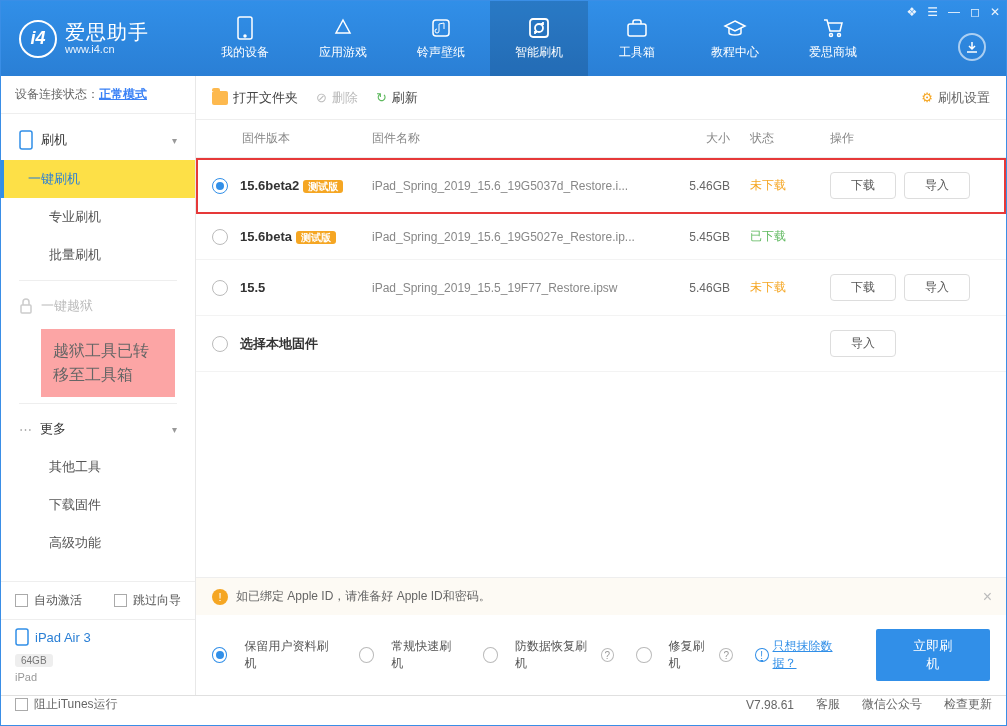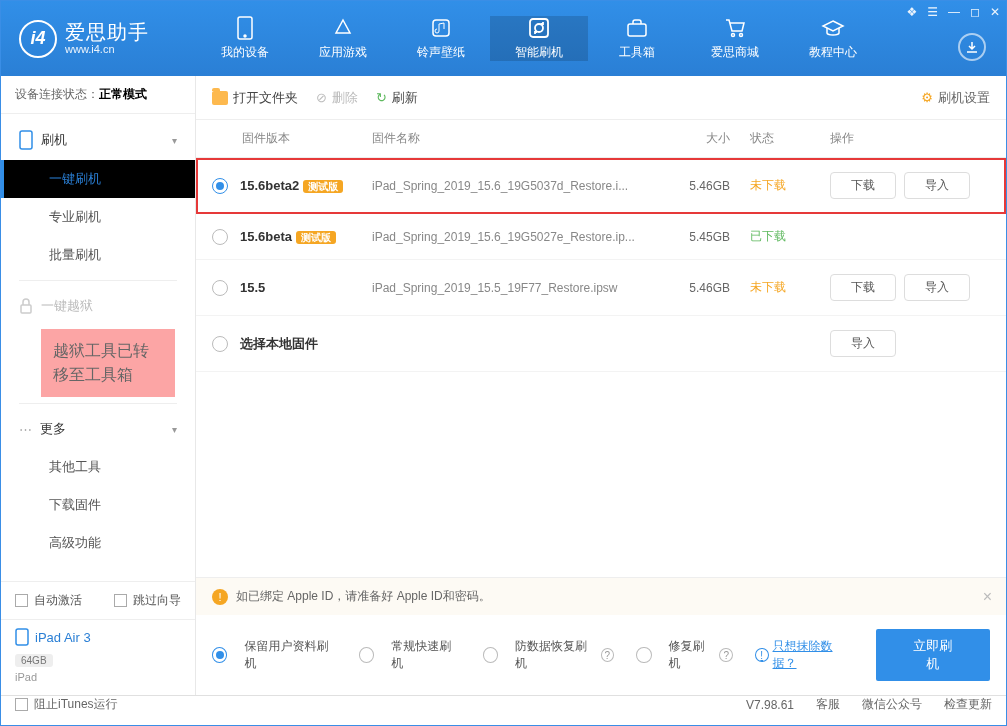--- a/index.html
+++ b/index.html
@@ -4,37 +4,37 @@
 <style>
 * { margin: 0; padding: 0; box-sizing: border-box; font-family: "Microsoft YaHei", Arial, sans-serif; }
 body { width: 1007px; height: 726px; background: #fff; overflow: hidden; border: 1px solid #3a8ee6; }
 
 .header { height: 75px; background: linear-gradient(#318fe8, #2a7fd5); display: flex; align-items: center; color: #fff; position: relative; }
 .logo-area { width: 195px; display: flex; align-items: center; padding-left: 18px; gap: 8px; }
 .logo-circle { width: 38px; height: 38px; border: 2px solid #fff; border-radius: 50%; display: flex; align-items: center; justify-content: center; font-size: 18px; font-weight: bold; font-style: italic; }
 .logo-text { display: flex; flex-direction: column; line-height: 1.1; }
 .logo-title { font-size: 20px; font-weight: 500; letter-spacing: 1px; }
 .logo-sub { font-size: 11px; opacity: .9; }
-.nav-tabs { display: flex; height: 100%; align-items: center; }
+.nav-tabs { display: flex; height: 100%; }
 .nav-tab { width: 98px; display: flex; flex-direction: column; align-items: center; justify-content: center; gap: 4px; cursor: pointer; font-size: 12px; }
 .nav-tab.active { background: rgba(0,0,0,.15); }
 .nav-tab-icon { width: 24px; height: 24px; display: flex; align-items: center; justify-content: center; }
 .window-ctrls { position: absolute; right: 6px; top: 4px; display: flex; gap: 10px; font-size: 12px; }
 .window-ctrls span { cursor: pointer; opacity: .9; }
 .dl-circle { position: absolute; right: 20px; top: 32px; width: 28px; height: 28px; border: 2px solid rgba(255,255,255,.6); border-radius: 50%; display: flex; align-items: center; justify-content: center; cursor: pointer; }
 
 .body-area { display: flex; height: calc(100% - 75px - 30px); }
 .sidebar { width: 195px; border-right: 1px solid #e8e8e8; display: flex; flex-direction: column; }
 .conn-status { padding: 10px 14px; font-size: 12px; color: #666; border-bottom: 1px solid #eee; }
-.conn-status b { color: #000000; }
+.conn-status b { color: #3b82f6; text-decoration: underline; }
 .side-section { padding: 6px 0; }
 .side-parent { display: flex; align-items: center; gap: 8px; padding: 10px 18px; font-size: 13px; color: #333; cursor: pointer; }
 .side-parent .chev { margin-left: auto; color: #999; font-size: 10px; }
 .side-child { padding: 10px 18px 10px 48px; font-size: 13px; color: #555; cursor: pointer; }
-.side-child.active { background: #000000; color: #2a7fd5; border-left: 3px solid #318fe8; padding-left: 45px; }
+.side-child.active { background: #fde047; color: #2a7fd5; border-left: 3px solid #318fe8; padding-left: 24px; }
 .side-note { margin: 4px 20px 4px 40px; padding: 10px 12px; background: #fca5a5; font-size: 16px; color: #666; line-height: 1.5; }
 .side-divider { height: 1px; background: #eee; margin: 6px 18px; }
 .sidebar-bottom { margin-top: auto; border-top: 1px solid #eee; }
 .sb-row { display: flex; align-items: center; gap: 6px; padding: 10px 14px; font-size: 12px; color: #555; }
 .checkbox { width: 13px; height: 13px; border: 1px solid #aaa; display: inline-block; cursor: pointer; }
 .device-info { padding: 8px 14px 12px; border-top: 1px solid #eee; }
 .device-name { color: #2a7fd5; font-size: 13px; display: flex; align-items: center; gap: 6px; }
 .badge { background: #eee; color: #777; font-size: 10px; padding: 1px 6px; border-radius: 3px; }
 .device-type { color: #999; font-size: 11px; margin-top: 3px; }
 
@@ -136,36 +136,36 @@
         <div class="nav-tab-icon">
           <svg width="22" height="20" viewBox="0 0 22 20" fill="none" stroke="#fff" stroke-width="1.5">
             <rect x="2" y="6" width="18" height="12" rx="2"></rect>
             <path d="M7 6 V4 a2 2 0 0 1 2 -2 h4 a2 2 0 0 1 2 2 v2"></path>
           </svg>
         </div>
         <span>工具箱</span>
       </div>
     <div class="nav-tab">
         <div class="nav-tab-icon">
+          <svg width="24" height="18" viewBox="0 0 24 18" fill="none" stroke="#fff" stroke-width="1.5">
+            <path d="M12 2 L22 7 L12 12 L2 7 Z"></path>
+            <path d="M6 9 v5 c0 1 3 2 6 2 s6 -1 6 -2 v-5"></path>
+          </svg>
+        </div>
+        <span>教程中心</span>
+      </div>
+    <div class="nav-tab">
+        <div class="nav-tab-icon">
           <svg width="22" height="20" viewBox="0 0 22 20" fill="none" stroke="#fff" stroke-width="1.5">
             <path d="M2 2 h3 l3 11 h10 l2 -8 H6"></path>
             <circle cx="9" cy="17" r="1.5"></circle>
             <circle cx="17" cy="17" r="1.5"></circle>
           </svg>
         </div>
         <span>爱思商城</span>
-      </div>
-    <div class="nav-tab">
-        <div class="nav-tab-icon">
-          <svg width="24" height="18" viewBox="0 0 24 18" fill="none" stroke="#fff" stroke-width="1.5">
-            <path d="M12 2 L22 7 L12 12 L2 7 Z"></path>
-            <path d="M6 9 v5 c0 1 3 2 6 2 s6 -1 6 -2 v-5"></path>
-          </svg>
-        </div>
-        <span>教程中心</span>
       </div>
   </div>
   <div class="window-ctrls">
     <span>❖</span>
     <span>☰</span>
     <span>—</span>
     <span>◻</span>
     <span>✕</span>
   </div>
   <div class="dl-circle">

